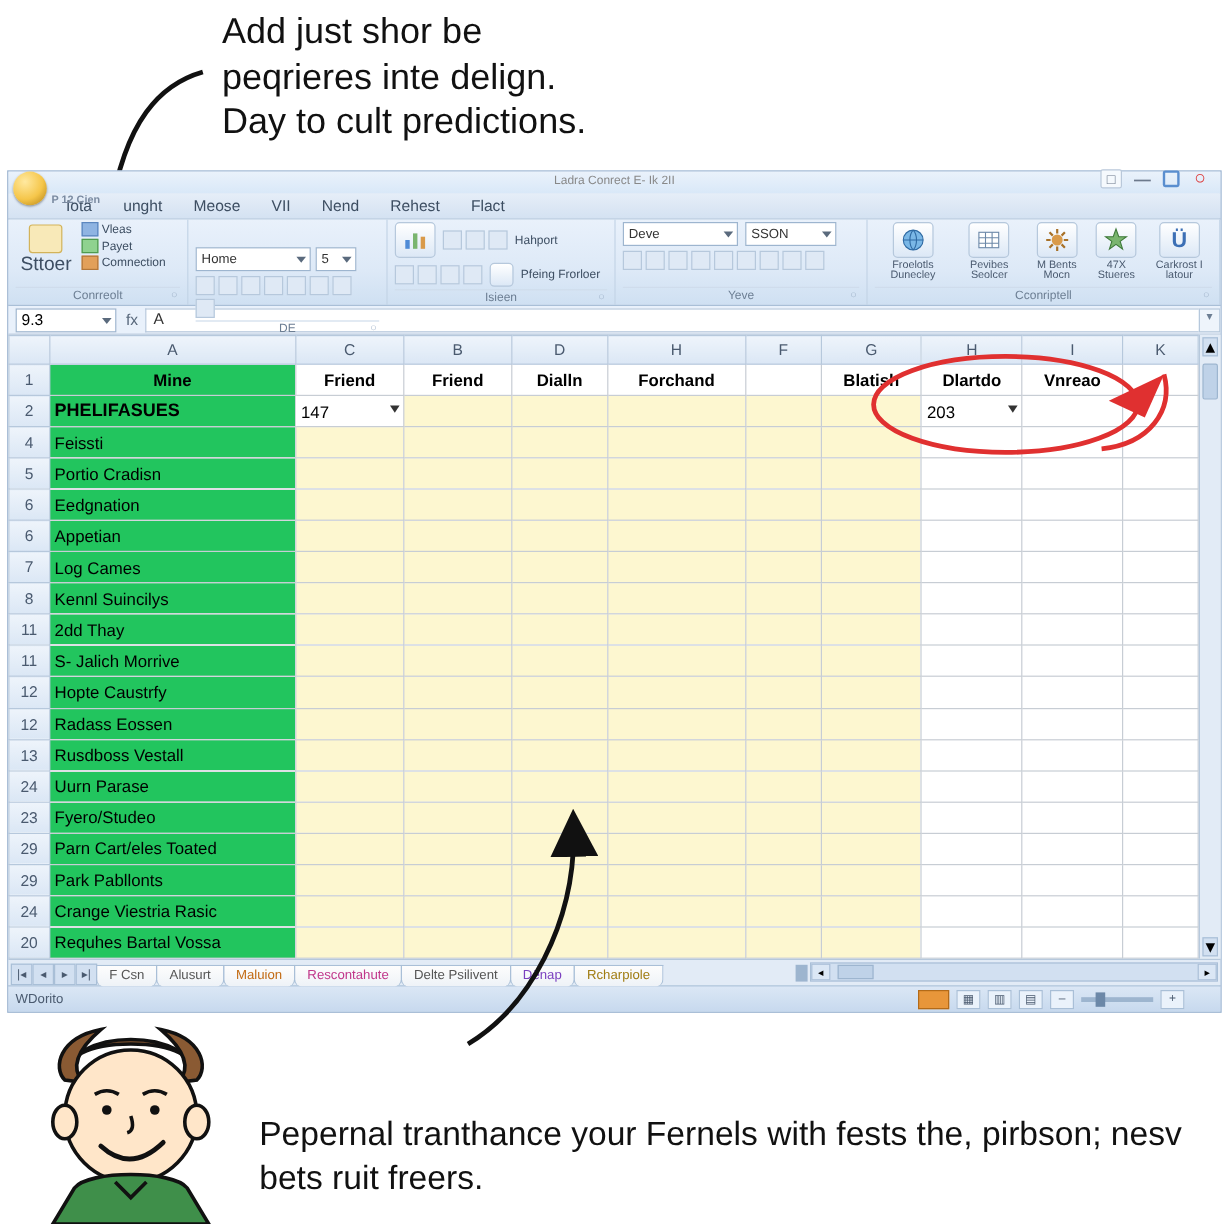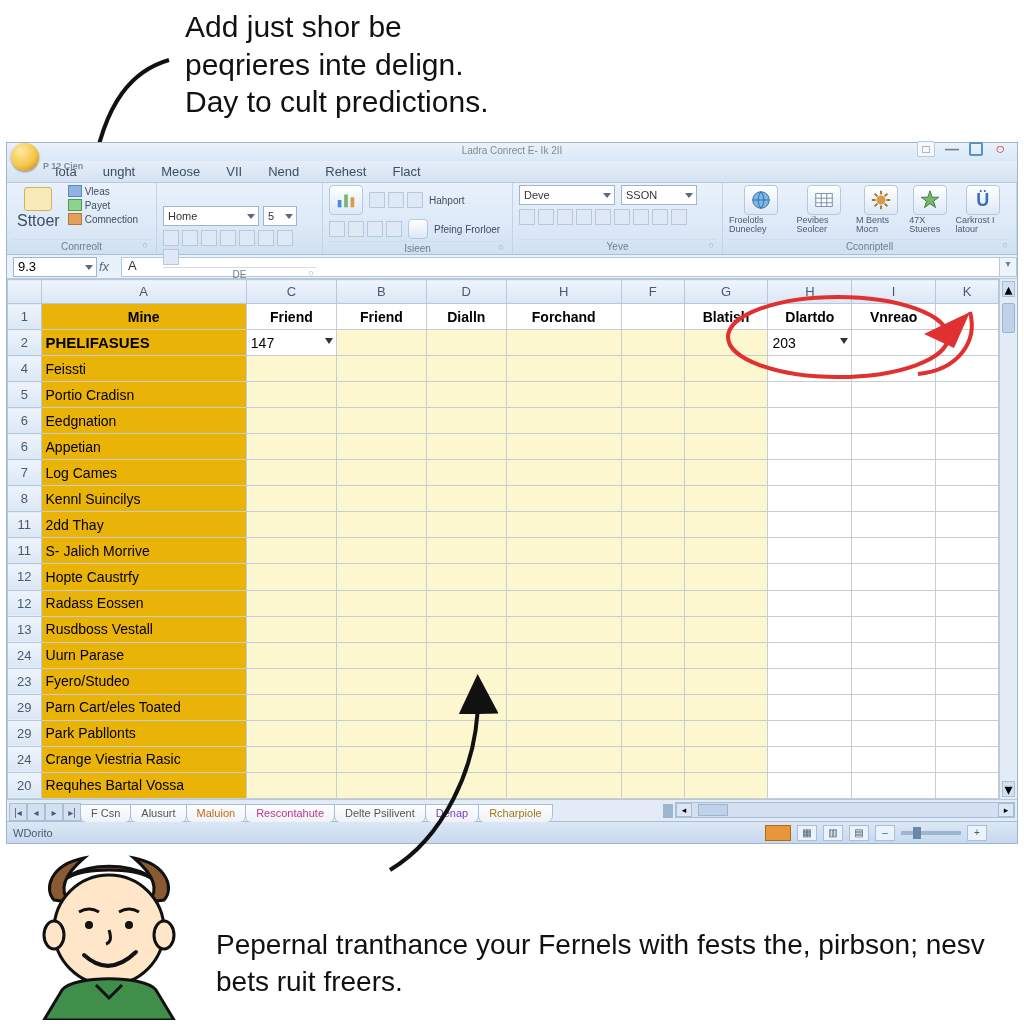--- a/index.html
+++ b/index.html
@@ -130,40 +130,40 @@
   .toolicons span {
     width:16px; height:16px; background:#dfe9f5; border:1px solid #b6c8dc; display:inline-block;
   }
   .bigicon {
     width:34px; height:30px; border:1px solid #b6c8dc; background:linear-gradient(#fff,#dce8f6);
     border-radius:4px; display:inline-flex; align-items:center; justify-content:center;
   }
   .bigicon svg { width:22px; height:22px; }
   .groupicons { display:flex; gap:4px; }
   .groupicons .stack { display:flex; flex-direction:column; align-items:center; font-size:9px; color:#4a5a6f; }
-  .groupicons .stack .cap { line-height:1; margin-top:1px; }
+  .groupicons .stack .cap { line-height:1; margin-top:1px; text-align:center; }
 
   
   .formulabar {
     height: 24px;
     background: #e9f1fb;
     border-bottom: 1px solid #b6c8dc;
     display:flex; align-items:center;
     font-size: 13px;
   }
   .namebox {
     width: 84px; height:20px; margin:0 2px 0 6px;
     border:1px solid #9db5cf; background:#fff;
     display:flex; align-items:center; padding:0 4px; position:relative;
   }
   .namebox::after {
     content:""; position:absolute; right:3px; top:7px;
     border-left:4px solid transparent; border-right:4px solid transparent; border-top:5px solid #5a6a7d;
   }
-  .fxbtn { width:22px; text-align:left; color:#5a6a7d; font-style:italic; }
+  .fxbtn { width:22px; text-align:center; color:#5a6a7d; }
   .formula-input {
     flex:1; height:20px; border:1px solid #b6c8dc; border-right:none; background:#fff;
     padding:0 6px; font-size:13px; color:#333;
   }
   .formulabar .expand { width:18px; height:20px; border:1px solid #b6c8dc; background:#eef4fb; text-align:center; font-size:10px; color:#6c7e93; }
 
   
   .grid-wrap {
     position: relative;
     height: 520px;
@@ -205,21 +205,21 @@
     font-size: 13px;
     border-color:#b6c8dc;
   }
   table.sheet .rowhdr {
     background: linear-gradient(#eef4fb,#dbe7f5);
     text-align:center; color:#4a5a6f; font-weight:normal; font-size:13px;
     border-color:#b6c8dc;
   }
   table.sheet tbody tr:first-child td { font-weight: 600; text-align:center; }
   table.sheet tbody tr:first-child .rowhdr { font-weight:normal; }
-  table.sheet .colA { background:#eab308; font-weight:600; text-align:left; }
+  table.sheet .colA { background:#22c55e; font-weight:600; text-align:left; }
   table.sheet tbody tr:first-child .colA { font-weight:600; text-align:center; }
   table.sheet tbody tr:nth-child(2) .colA { font-weight:700; font-size:15px; }
   table.sheet .yellow { background:#fdf7d0; }
   table.sheet .cell-input {
     background:#fff; position:relative; text-align:left;
   }
   table.sheet .cell-input::after {
     content:""; position:absolute; right:3px; top:8px;
     border-left:4px solid transparent; border-right:4px solid transparent; border-top:6px solid #333;
   }

